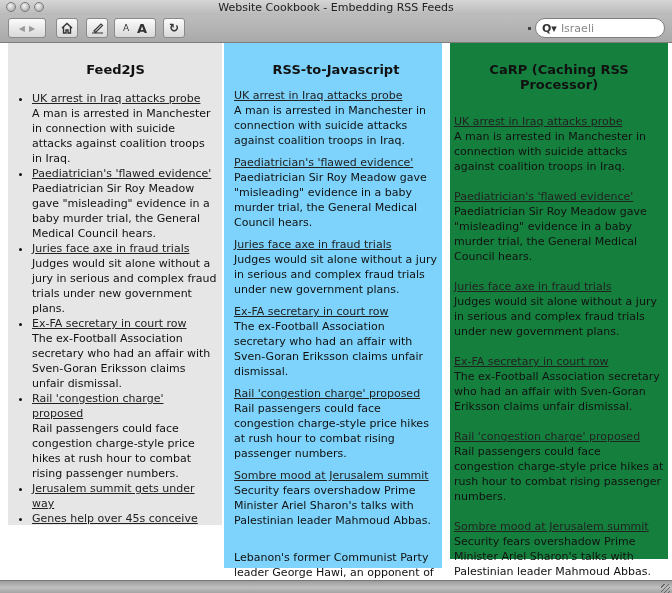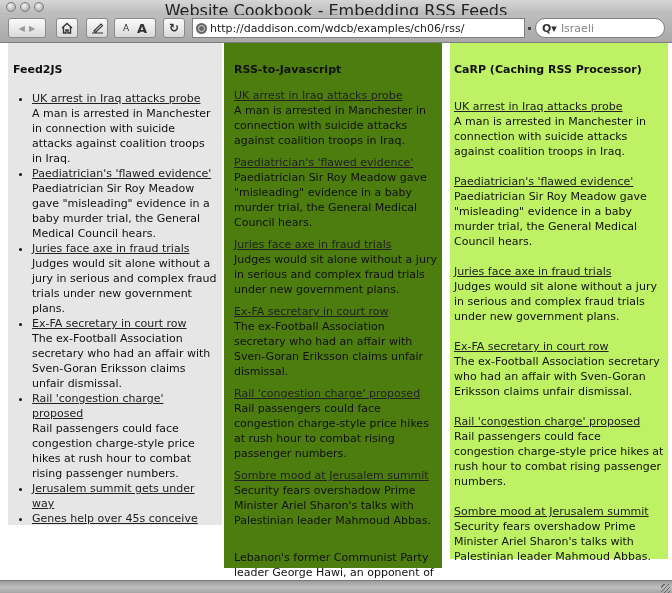--- a/index.html
+++ b/index.html
@@ -1,39 +1,39 @@
 <!DOCTYPE html>
 <html><head>
 <meta charset="utf-8">
 <style>
   html, body { margin:0; padding:0; }
   body { width:672px; height:593px; overflow:hidden; background:#fff; font-family:"DejaVu Sans", sans-serif; position:relative; }
   .titlebar { position:absolute; left:0; top:0; width:672px; height:15px; background:linear-gradient(#d6d6d6,#b9b9b9); }
   .lights { position:absolute; left:6px; top:2px; display:flex; gap:4px; }
   .light { width:10px; height:10px; border-radius:50%; background:radial-gradient(circle at 40% 35%, #f4f4f4, #9a9a9a); border:1px solid #7a7a7a; box-sizing:border-box; }
-  .title { position:absolute; left:0; right:0; top:1px; text-align:center; font-size:16px; color:#222; }
+  .title { position:absolute; left:0; right:0; top:1px; text-align:center; font-size:11px; color:#222; }
   .toolbar { position:absolute; left:0; top:15px; width:672px; height:27px; background:linear-gradient(#bdbdbd,#a9a9a9); border-bottom:1px solid #7d7d7d; }
   .tbtn { position:absolute; top:3px; height:20px; border:1px solid #8a8a8a; border-radius:3px; background:linear-gradient(#fbfbfb,#d9d9d9); box-sizing:border-box; display:flex; align-items:center; justify-content:center; font-size:11px; color:#333; }
   .url { position:absolute; left:192px; top:3px; width:333px; height:20px; background:#fff; border:1px solid #7f7f7f; box-sizing:border-box; font-size:11px; display:flex; align-items:center; padding-left:3px; color:#222; }
   .url .globe { width:11px; height:11px; border-radius:50%; background:#666; margin-right:3px; position:relative; }
   .url .globe:after { content:""; position:absolute; left:2px; top:2px; width:7px; height:7px; border-radius:50%; border:1px solid #ddd; box-sizing:border-box; }
   .search { position:absolute; left:535px; top:3px; width:130px; height:20px; background:#fff; border:1px solid #7f7f7f; border-radius:10px; box-sizing:border-box; font-size:11px; display:flex; align-items:center; padding-left:6px; color:#888; }
   .search .q { color:#333; margin-right:4px; font-weight:bold; }
   .dot-marker { position:absolute; left:528px; top:12px; width:3px; height:3px; background:#444; }
   .content { position:absolute; left:0; top:43px; width:672px; height:537px; background:#fff; overflow:hidden; }
   .col { position:absolute; top:0; font-size:11px; line-height:15px; color:#111; box-sizing:border-box; }
-  .col h2 { font-size:11px; font-weight:bold; margin:0; }
+  .col h2 { font-size:13px; font-weight:bold; margin:0;text-align:center; }
   .col a { color:#222; text-decoration:underline;margin-top:13px; }
   .col1 { left:8px; width:214px; height:482px; background:#e6e6e6; padding:19px 4px 0 5px; }
   .col1 ul { margin:14px 0 0 0; padding-left:19px; list-style:disc; }
   .col1 li { margin:0; }
-  .col2 { left:224px; width:218px; height:525px; background:#4d7c0f; padding:19px 4px 0 10px; }
+  .col2 { left:224px; width:218px; height:525px; background:#7dd3fc; padding:19px 4px 0 10px; }
   .col2 .item { margin-top:7px; }
   .col2 .item:first-of-type { margin-top:11px; }
-  .col3 { left:450px; width:218px; height:516px; background:#bef264; padding:19px 4px 0 4px; }
+  .col3 { left:450px; width:218px; height:516px; background:#15803d; padding:19px 4px 0 4px; }
   .col3 .item { margin-top:15px; }
   .col3 .item:first-of-type { margin-top:22px; }
   .statusbar { position:absolute; left:0; top:580px; width:672px; height:13px; background:linear-gradient(#9c9c9c,#bfbfbf,#a0a0a0); border-top:1px solid #777; }
   .grip { position:absolute; right:2px; bottom:1px; width:9px; height:9px; background:repeating-linear-gradient(135deg, transparent 0 2px, #666 2px 3px); }
 </style>
 </head>
 <body>
 
 <div class="titlebar">
   <div class="lights">
@@ -58,24 +58,20 @@
     <svg width="13" height="12" viewBox="0 0 13 12">
         <path d="M1 11 H12 M3 9 L10 2 L11.5 3.5 L4.5 10.5 Z" fill="none" stroke="#333" stroke-width="1.2"></path>
       </svg>
   </div>
   <div class="tbtn" style="left:114px;width:42px;">
     <span style="font-size:9px;margin-right:8px;">A</span>
     <span style="font-size:13px;font-weight:bold;">A</span>
   </div>
   <div class="tbtn" style="left:163px;width:22px;">
     <span style="font-weight:bold;font-size:12px;">↻</span>
-  </div>
-  <div class="url">
-    <span class="globe"></span>
-    <span>http://daddison.com/wdcb/examples/ch06/rss/</span>
   </div>
   <div class="dot-marker"></div>
   <div class="search">
     <span class="q">Q▾</span>
     <span>Israeli</span>
   </div>
 </div>
 
 <div class="content">
 

